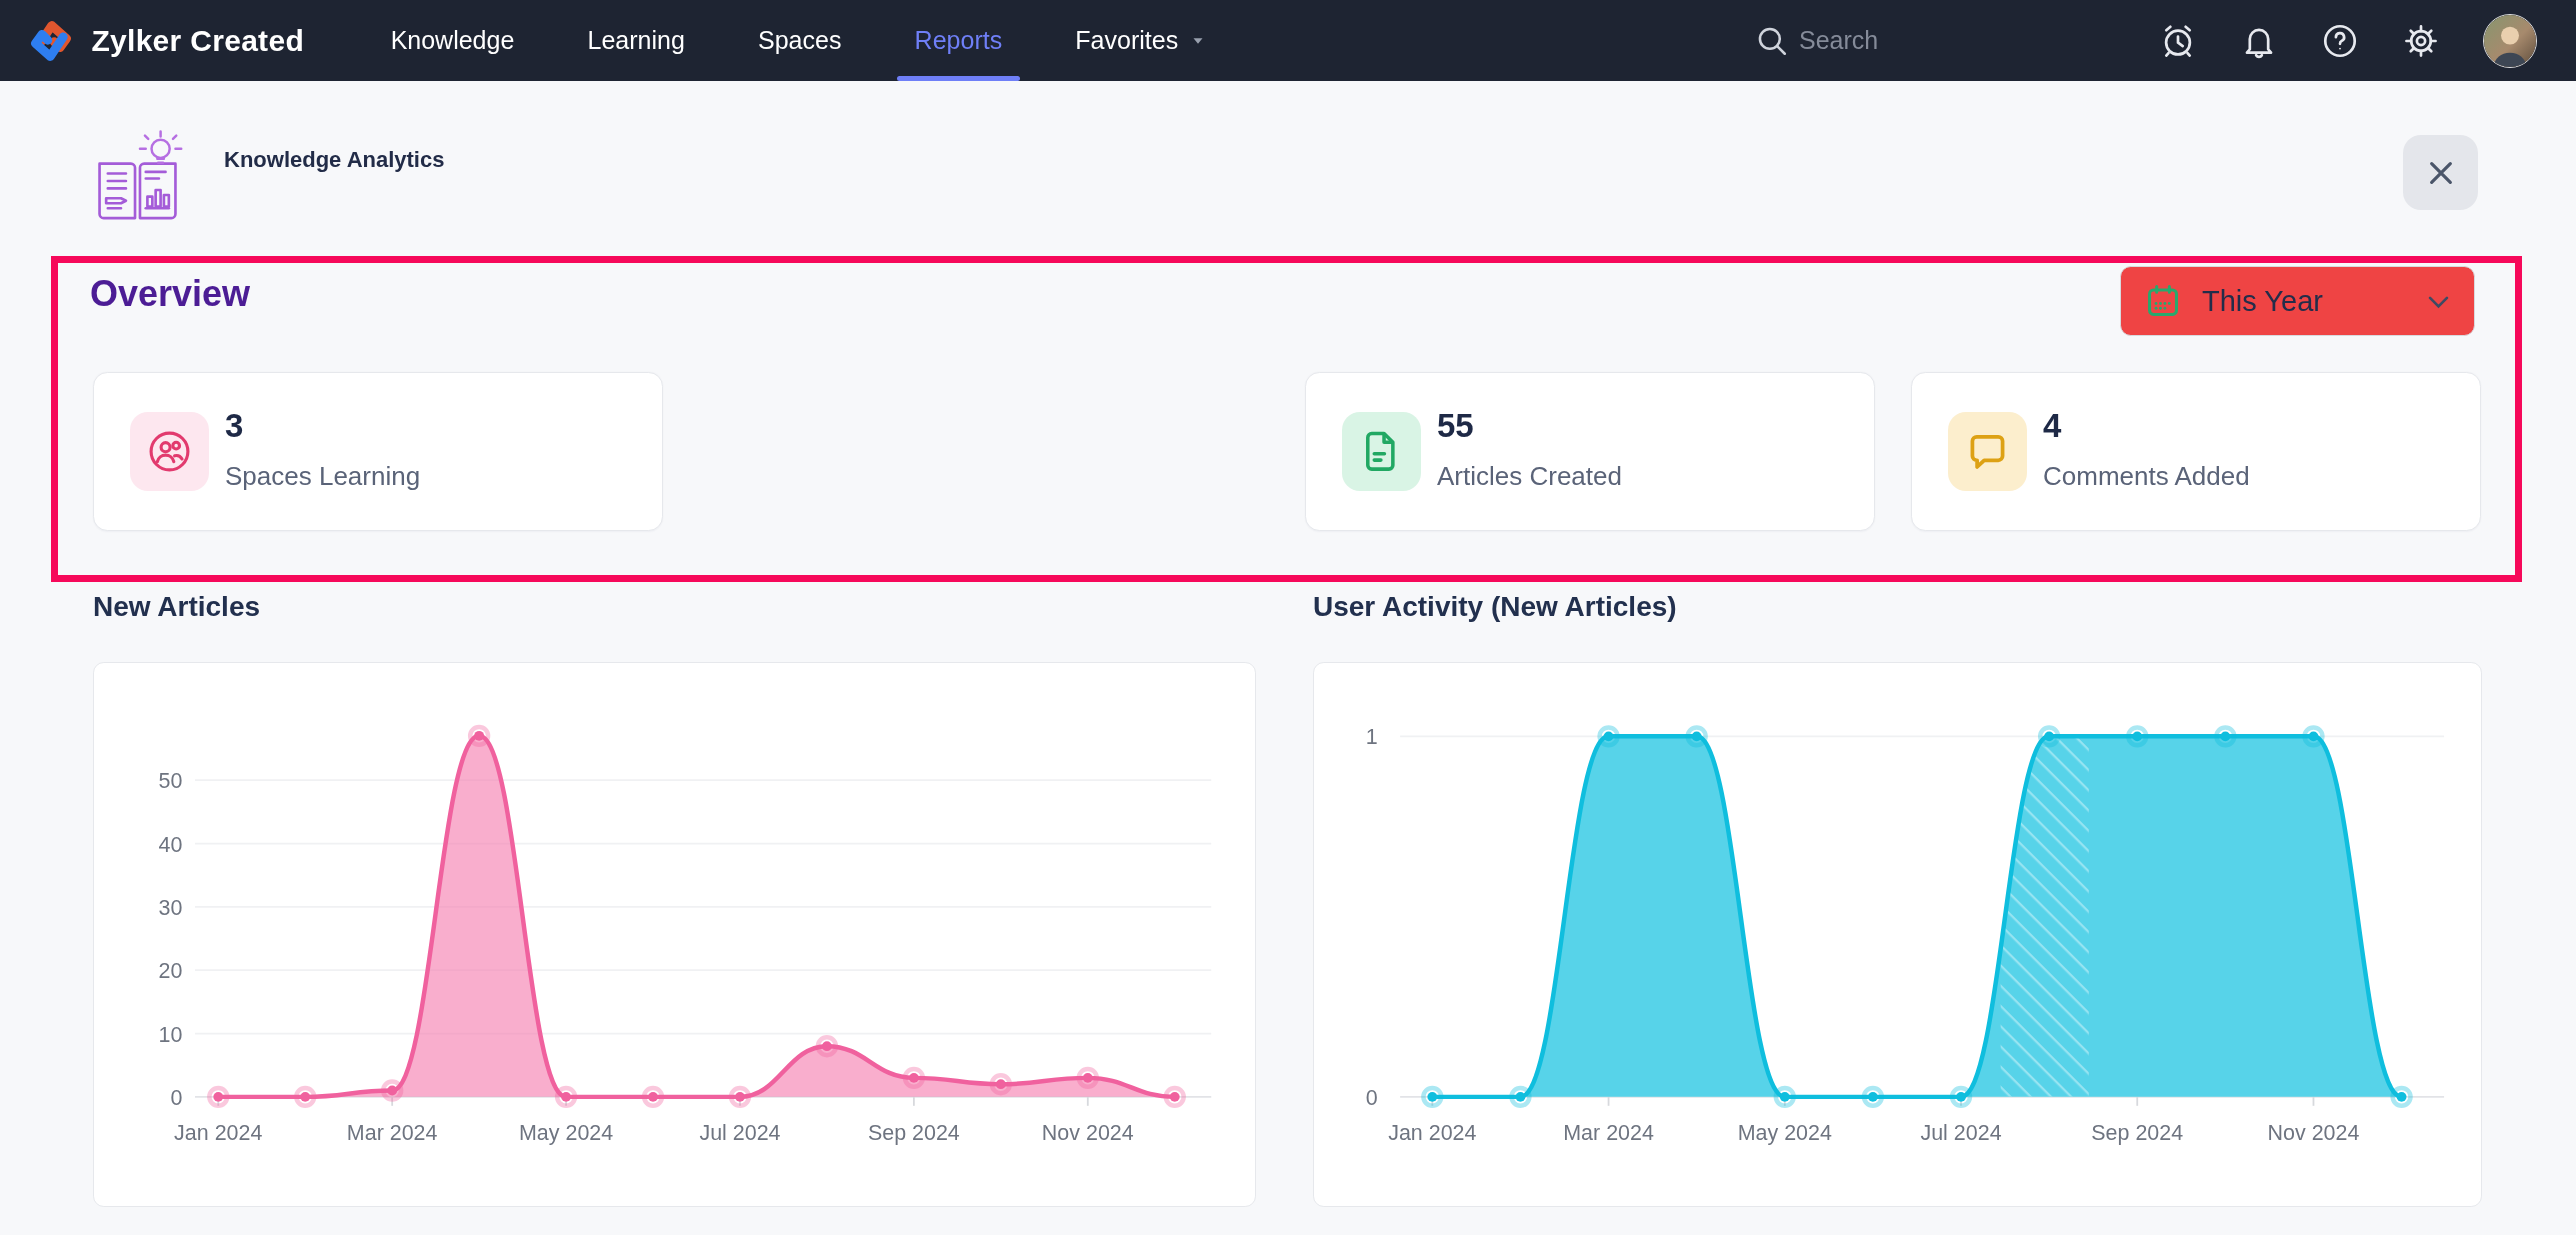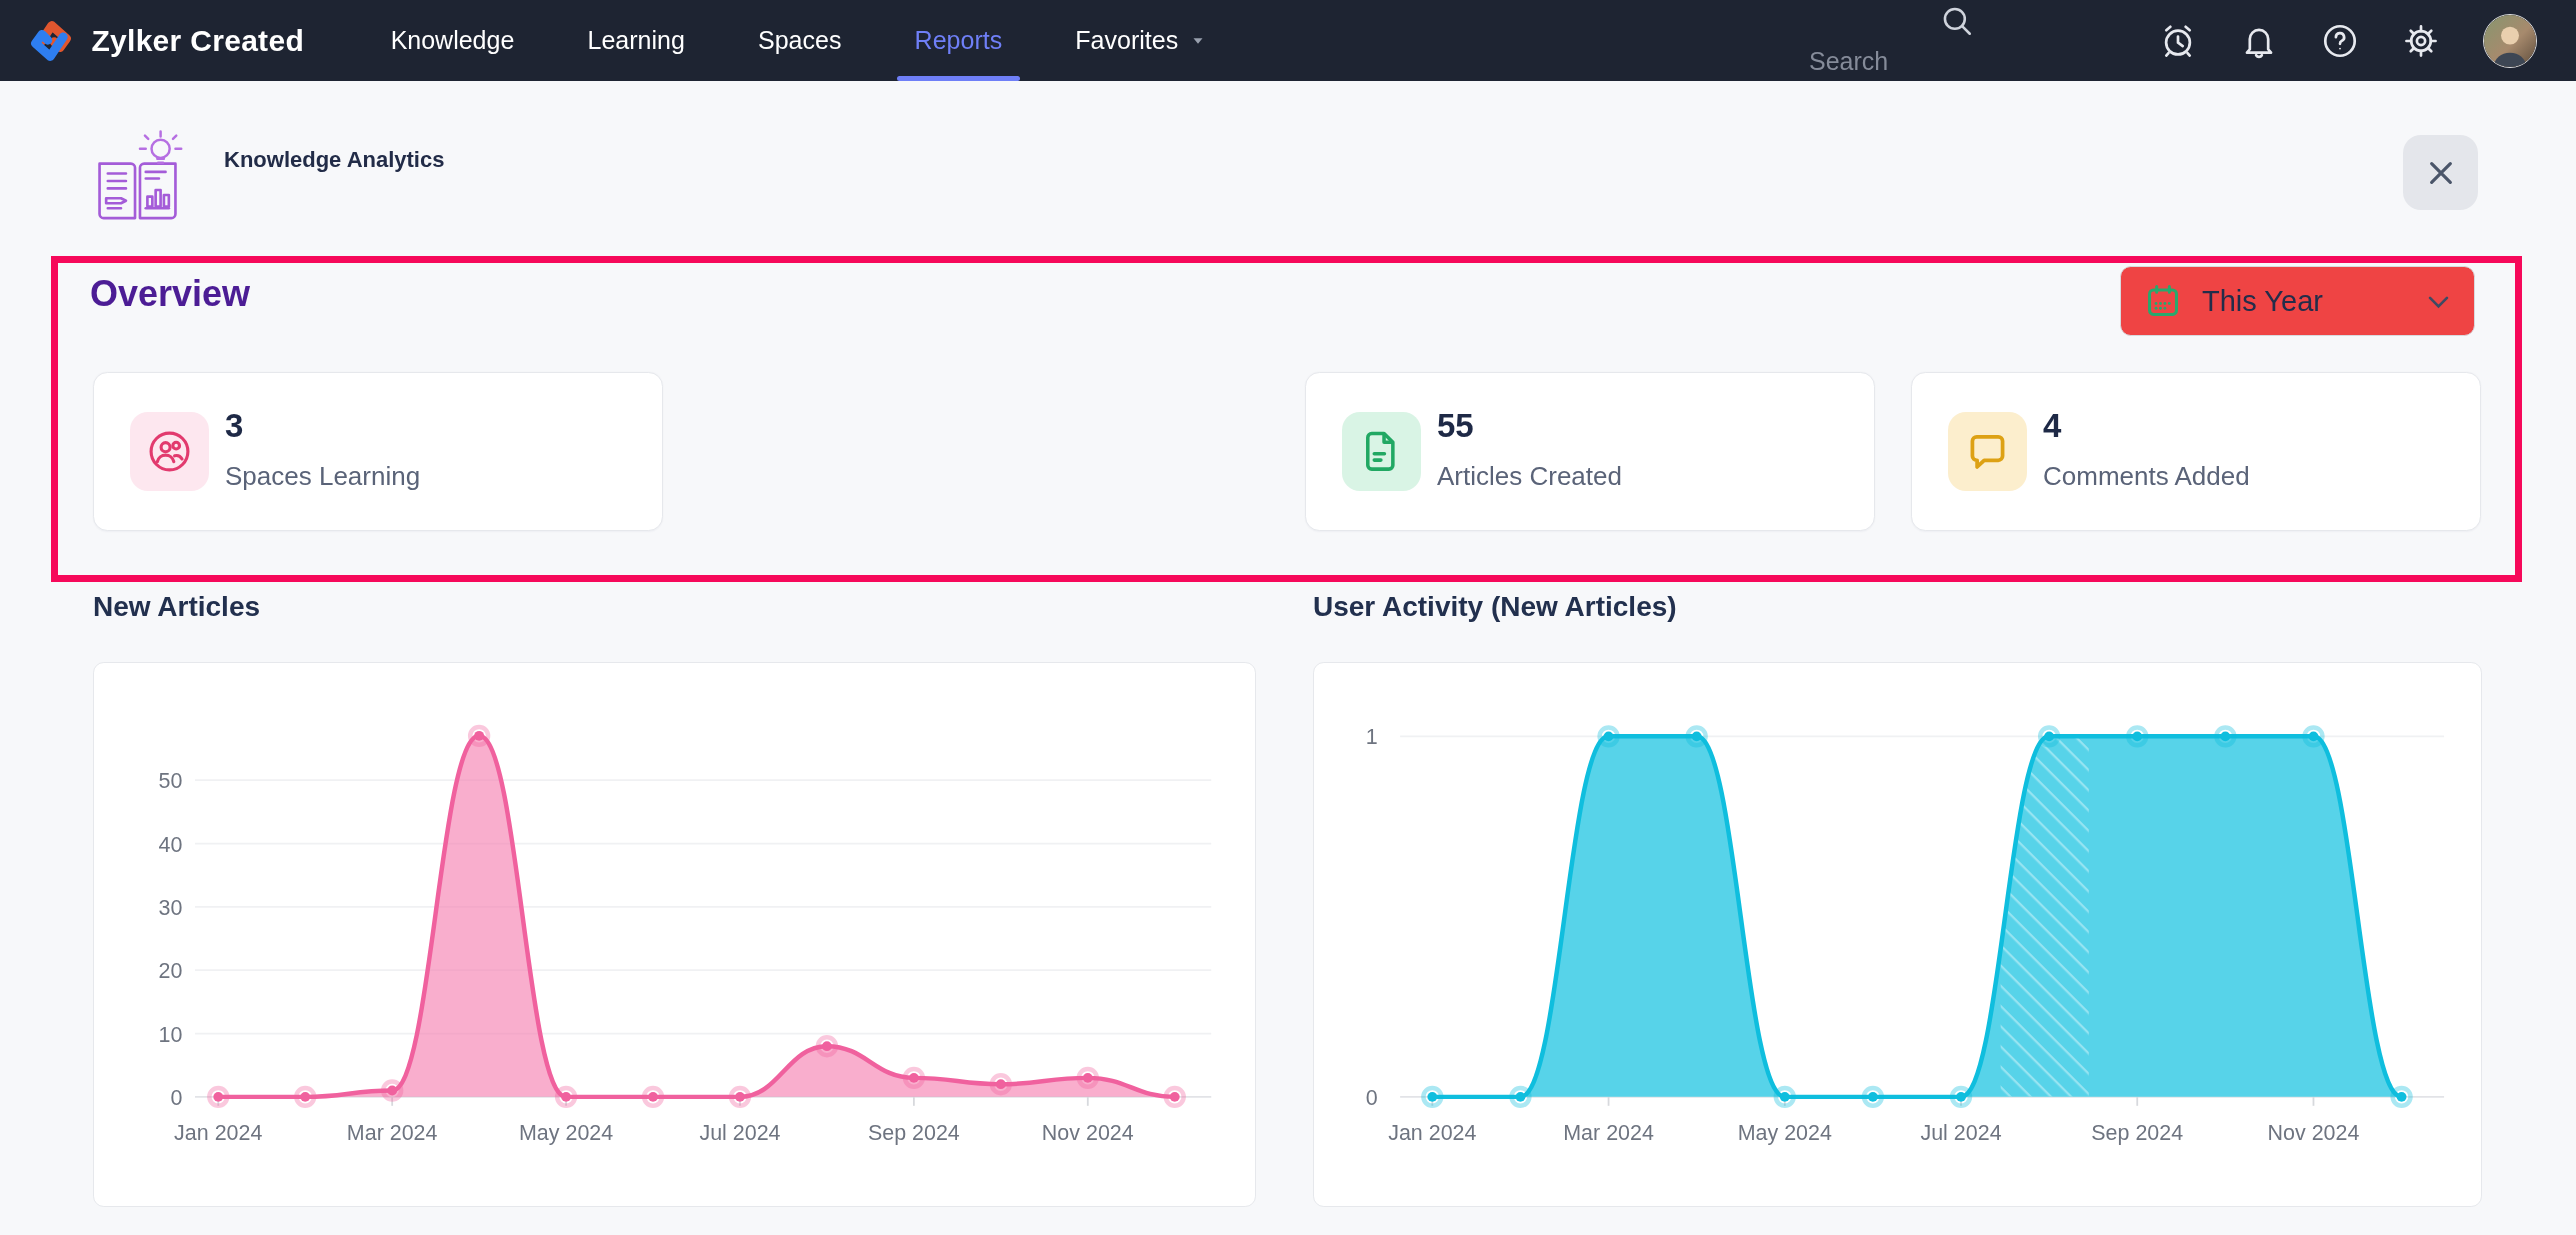--- a/index.html
+++ b/index.html
@@ -11,21 +11,21 @@
     display:flex;align-items:center;padding:0 39px 0 25px;box-sizing:border-box;}
   .logo{width:52px;height:52px;flex:0 0 auto;cursor:pointer;}
   .brand-name{color:#ffffff;font-size:30px;font-weight:700;margin-left:14.4px;letter-spacing:0.3px;cursor:pointer;}
   .menu{display:flex;list-style:none;margin:0 0 0 83px;padding:0;gap:66px;height:81px;}
   .menu li{position:relative;display:flex;align-items:center;font-size:25px;color:#ffffff;cursor:pointer;padding:0 3.6px;}
   .menu li.active{color:var(--accent,#6f7ff7);}
   .menu li.active::after{content:"";position:absolute;left:-14.4px;right:-14.4px;bottom:0;height:5.4px;
     border-radius:2.7px;background:var(--accent,#6f7ff7);}
   .caret{margin-left:10.8px;width:18px;height:18px;color:#99a0ae;}
   .nav-right{margin-left:auto;display:flex;align-items:center;}
-  .search{display:flex;align-items:center;gap:8px;width:404px;flex-direction:column;}
+  .search{display:flex;align-items:center;gap:8px;width:404px;}
   .search .s-icon{width:34px;height:34px;color:#cfd3dc;cursor:pointer;flex:0 0 auto;}
   .search input{background:transparent;border:0;outline:0;color:#cfd3dc;font-size:25px;width:296px;}
   .search input::placeholder{color:#858b99;}
   .icon-btn{width:38px;height:38px;margin-left:43px;color:#e7e9ef;cursor:pointer;background:none;border:0;padding:0;}
   .icon-btn svg{width:38px;height:38px;display:block;}
   .avatar{width:52px;height:52px;border-radius:50%;margin-left:43px;overflow:hidden;
     border:1.8px solid rgba(255,255,255,.85);cursor:pointer;flex:0 0 auto;}
   .avatar svg{display:block;width:100%;height:100%;}
 
   

